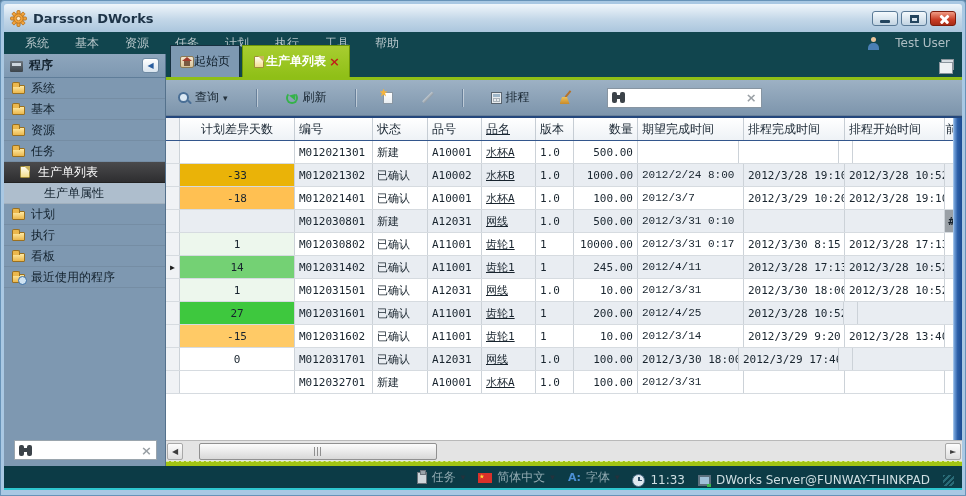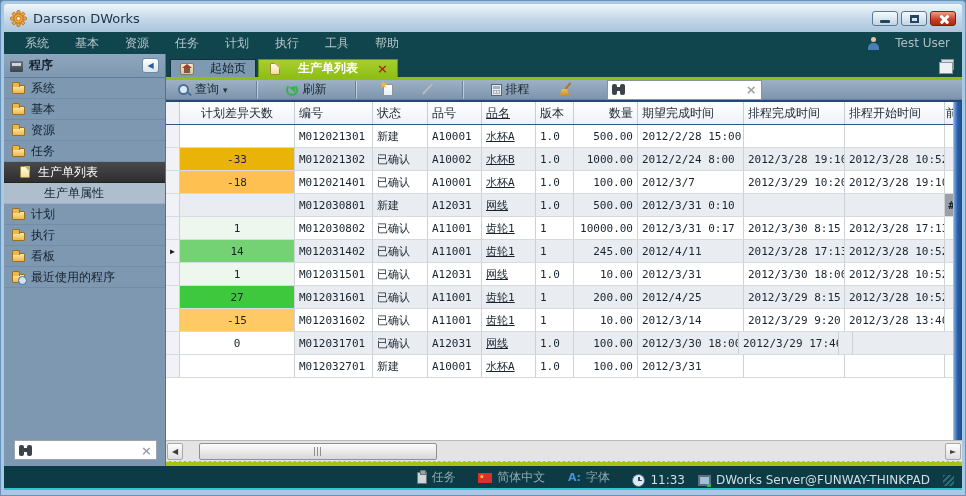--- a/index.html
+++ b/index.html
@@ -5,21 +5,21 @@
   * { margin:0; padding:0; box-sizing:border-box; }
   html,body { background:#5b7f9e; }
   body { font-family:"DejaVu Sans","Liberation Sans",sans-serif; }
 
   .window{ width:966px; height:496px; background:#a9c8e3; border:1px solid #6793b8;
     border-radius:4px 4px 0 0; display:flex; flex-direction:column; padding:3px 3px 5px; overflow:hidden; }
 
   
   .titlebar{ height:28px; flex:none; display:flex; align-items:center; gap:6px; padding:0 6px;
     background:linear-gradient(#f0f6fb,#c3d7e8 55%,#abc6dd); border-radius:3px 3px 0 0; }
-  .title-text{ font-size:13px; font-weight:normal; color:#1d3347; }
+  .title-text{ font-size:13px; font-weight:bold; color:#1d3347; }
   .winbtns{ margin-left:auto; display:flex; gap:3px; }
   .wbtn{ width:26px; height:15px; border-radius:3px; border:1px solid #5a7a96;
     background:linear-gradient(#f5fafd,#c2d4e2); position:relative; cursor:default; }
   .wbtn-close{ background:linear-gradient(#f09c86,#c93c24 60%,#a72c16); border-color:#7e1c0c; }
   .g-min{ position:absolute; left:7px; top:8px; width:10px; height:3px; background:#24455e; border-radius:1px; }
   .g-max{ position:absolute; left:8px; top:3px; width:9px; height:8px; border:2px solid #24455e; border-top-width:3px; }
   .g-x1,.g-x2{ position:absolute; left:8px; top:6px; width:11px; height:2.5px; background:#fff; border-radius:1px; }
   .g-x1{ transform:rotate(45deg);} .g-x2{ transform:rotate(-45deg);}
 
   
@@ -50,27 +50,27 @@
     font-family:"DejaVu Sans",sans-serif; background:transparent; }
   .clear-x{ color:#9aa0a5; font-weight:bold; font-size:13px; line-height:1; cursor:pointer; }
 
   
   .content{ flex:1; min-width:0; display:flex; flex-direction:column; }
 
   
   .tabstrip{ height:26px; flex:none; background:#11454e; display:flex; align-items:flex-end;
     padding:2px 0 0 4px; border-bottom:3px solid #8fbf17; position:relative; }
   .tabs{ display:flex; }
-  .tab{ height:18px; display:flex; align-items:center; gap:16px; padding:0 9px; font-size:12px;
+  .tab{ height:32px; display:flex; align-items:center; gap:0; padding:0 9px; font-size:12px;
     background:#7e99b2; border:1px solid #16303f; border-bottom:none; margin-right:2px; color:#0f1e2a; cursor:pointer; }
   .tab.active{ background:linear-gradient(#a8ce30,#8fbf17); border-color:#6d9607; color:#fff; font-weight:bold; }
   .tab-close{ color:#c02318; font-weight:bold; font-size:13px; margin-left:3px; cursor:pointer; }
 
   
-  .toolbar{ height:20px; flex:none; background:linear-gradient(#9db1c4,#7d95ac); display:flex; align-items:center;
+  .toolbar{ height:36px; flex:none; background:linear-gradient(#9db1c4,#7d95ac); display:flex; align-items:center;
     padding:0 6px; gap:20px; font-size:12px; color:#16242f; border-bottom:1px solid #6a8199; }
   .tb-btn{ display:flex; align-items:center; gap:4px; padding:2px 5px; border-radius:2px; cursor:pointer; }
   .caret{ font-size:9px; color:#25323d; }
   .tb-sep{ width:1px; height:18px; background:#68809a; box-shadow:1px 0 0 rgba(255,255,255,.45); margin:0 3px; }
   .tb-icobtn{ margin:0 4px; cursor:pointer; }
   .tb-search{ margin-left:10px; width:155px; height:20px; background:#fff; border:1px solid #8795a2;
     display:flex; align-items:center; gap:4px; padding:0 4px; }
 
   
   .tablewrap{ flex:1; min-height:0; position:relative; background:#fff; overflow:hidden; border-top:2px solid #24477c; }
@@ -78,21 +78,21 @@
   .th{ display:flex; align-items:center; padding:0 4px; border-right:1px solid #c6cdd4; font-size:12px;
     color:#1a2733; flex:none; overflow:hidden; white-space:nowrap; cursor:pointer; }
   .trow{ display:flex; height:23px; border-bottom:1px solid #d6dbe0; background:#fff; cursor:pointer; }
   .trow:nth-child(even){ background:#e9edf2; }
   .td{ display:flex; align-items:center; padding:0 4px; border-right:1px solid #ccd2d8;
     font:11px "DejaVu Sans Mono","Liberation Mono",monospace; color:#18242e; flex:none; overflow:hidden; white-space:nowrap; }
   .c-ind{ width:14px; background:#f0f2f5; justify-content:center; padding:0; }
   .c-diff{ width:115px; justify-content:center; }
   .c-id{ width:78px; } .c-status{ width:55px; } .c-itemno{ width:54px; } .c-itemname{ width:54px;text-decoration:underline; }
   .c-ver{ width:38px; } .c-qty{ width:64px; justify-content:flex-end; }
-  .c-exp{ width:106px; } .c-send{ width:101px; } .c-sstart{ width:100px; } .c-marker{ width:14px; justify-content:center; padding:0; }
+  .c-exp{ width:106px;font-family:Liberation Mono, monospace; } .c-send{ width:101px; } .c-sstart{ width:100px; } .c-marker{ width:14px; justify-content:center; padding:0; }
   .c-marker.has-marker{ background:#9aa0a6; color:#16202a; font-weight:bold; }
   .cur-arrow{ display:none; font-size:8px; color:#1c1c1c; }
   .trow.current .cur-arrow{ display:block; }
   .vscroll{ position:absolute; top:0; right:0; bottom:0; width:9px;
     background:linear-gradient(90deg,#79a6dc,#2c5fa8 45%,#1c4b90); border-left:1px solid #9dc0e8; cursor:pointer; }
 
   
   .hscroll{ height:21px; flex:none; background:#e4e4e4; border-top:1px solid #b9b9b9; display:flex; align-items:center; padding:1px; }
   .hs-btn{ width:16px; height:17px; flex:none; display:flex; align-items:center; justify-content:center; font-size:8px;
     color:#3d3d3d; background:linear-gradient(#fdfdfd,#dedede); border:1px solid #a8a8a8; border-radius:2px; cursor:pointer; }
@@ -348,21 +348,20 @@
         <div class="tbody">
             <div class="trow">
     <div class="td c-ind"></div>
     <div class="td c-diff"></div>
     <div class="td c-id">M012021301</div>
     <div class="td c-status">新建</div>
     <div class="td c-itemno">A10001</div>
     <div class="td c-itemname">水杯A</div>
     <div class="td c-ver">1.0</div>
     <div class="td c-qty">500.00</div>
-    <div class="td c-exp">2012/2/28 15:00</div>
     <div class="td c-send"></div>
     <div class="td c-sstart"></div>
     <div class="td c-marker"></div>
   </div>
             <div class="trow">
     <div class="td c-ind"></div>
     <div class="td c-diff" style="background: #eab308;">-33</div>
     <div class="td c-id">M012021302</div>
     <div class="td c-status">已确认</div>
     <div class="td c-itemno">A10002</div>
@@ -449,21 +448,20 @@
             <div class="trow">
     <div class="td c-ind"></div>
     <div class="td c-diff" style="background: rgb(62, 200, 62);">27</div>
     <div class="td c-id">M012031601</div>
     <div class="td c-status">已确认</div>
     <div class="td c-itemno">A11001</div>
     <div class="td c-itemname">齿轮1</div>
     <div class="td c-ver">1</div>
     <div class="td c-qty">200.00</div>
     <div class="td c-exp">2012/4/25</div>
-    <div class="td c-send">2012/3/29 8:15</div>
     <div class="td c-sstart">2012/3/28 10:52</div>
     <div class="td c-marker"></div>
   </div>
             <div class="trow">
     <div class="td c-ind"></div>
     <div class="td c-diff" style="background: rgb(255, 202, 102);">-15</div>
     <div class="td c-id">M012031602</div>
     <div class="td c-status">已确认</div>
     <div class="td c-itemno">A11001</div>
     <div class="td c-itemname">齿轮1</div>

